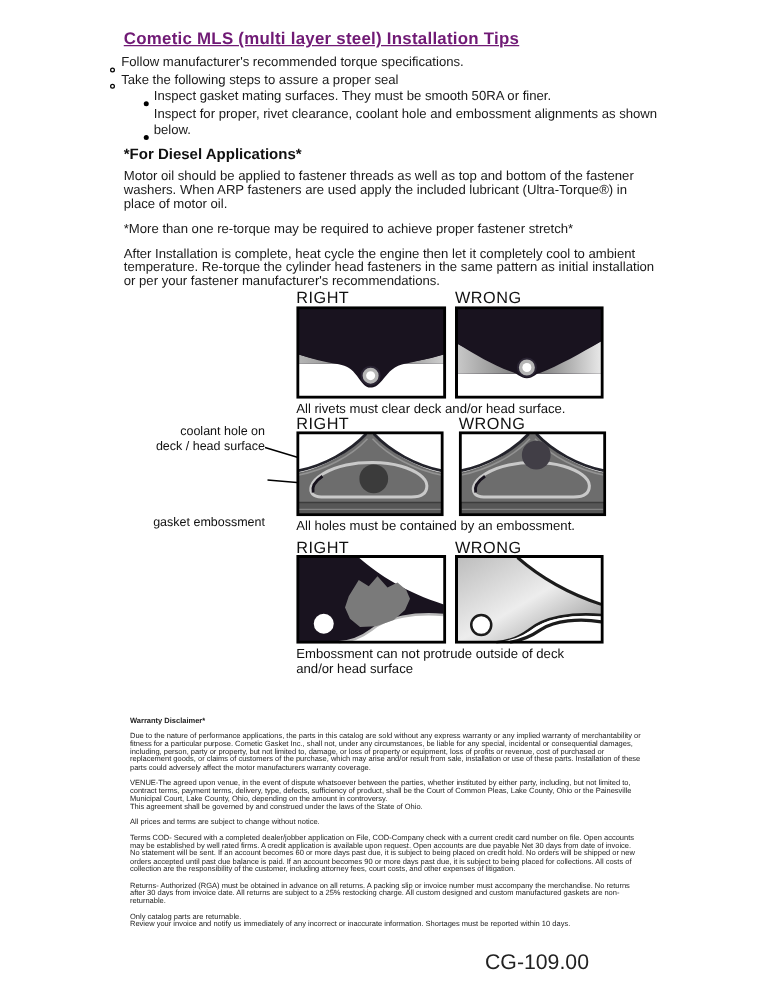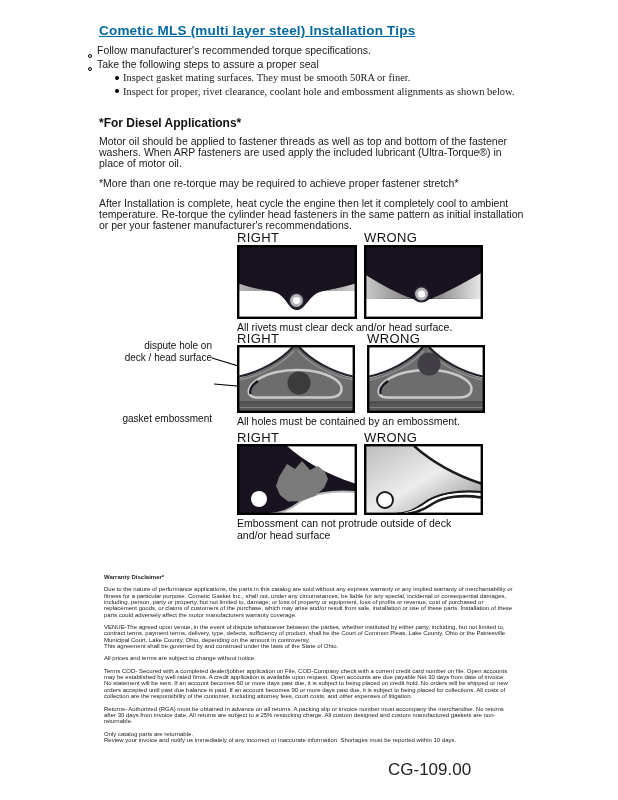--- a/index.html
+++ b/index.html
@@ -6,32 +6,32 @@
   html,body { background:#ffffff; }
   body {
     width:618px; height:800px; position:relative; overflow:hidden;
     font-family:"Liberation Sans", sans-serif; color:#1a1a1a;
   }
   .abs { position:absolute; }
 
   
   .title {
     left:99px; top:23px; font-size:13.5px; font-weight:bold;
-    text-decoration:underline; letter-spacing:.2px; color:#0369a1;
+    text-decoration:underline; letter-spacing:.2px; color:#701a75;
   }
 
   
   .tips { left:88px; top:44px; width:460px; font-size:10.5px; line-height:13.6px; }
   .b-row { display:flex; align-items:flex-end; }
   .b-row .txt { display:block; }
   .o-dot {
     width:4px; height:4px; border:1px solid #000; border-radius:50%;
     display:inline-block; margin:4.5px 5px 0 0; flex:0 0 auto;
   }
-  .sub-row { display:flex; align-items:flex-start; padding-left:27px;font-family:Liberation Serif, serif; }
+  .sub-row { display:flex; align-items:flex-end; padding-left:27px; }
   .f-dot {
     width:4px; height:4px; background:#000; border-radius:50%;
     display:inline-block; margin:4.5px 4px 0 0; flex:0 0 auto;
   }
 
   
   .diesel { left:99px; top:118px; width:428px; font-size:10.5px; line-height:11px; }
   .diesel h2 { font-size:12px; font-weight:bold; margin-bottom:7px; color:#111; }
   .diesel p { margin-bottom:9px; }
 
@@ -125,21 +125,21 @@
   <circle cx="57.5" cy="49" r="3.6" fill="#ffffff"></circle>
   <rect x="1.2" y="1.2" width="116.6" height="71.6" fill="none" stroke="#000000" stroke-width="2.4"></rect>
 </svg>
 
 <div class="abs caption" style="left:237px;top:322px;width:300px;">All rivets must clear deck and/or head surface.</div>
 
 <div class="abs dlabel" style="left:237px;top:331px;width:118px;">RIGHT</div>
 <div class="abs dlabel" style="left:367px;top:331px;width:118px;">WRONG</div>
 
 <div class="abs anno" style="left:95px;top:340px;width:117px;">
-  <div>dispute hole on</div>
+  <div>coolant hole on</div>
   <div>deck / head surface</div>
 </div>
 <div class="abs anno" style="left:95px;top:375px;width:117px;margin-top:38px;">
   <div>gasket embossment</div>
 </div>
 
 <svg class="abs" style="left:205px;top:338px;" width="100" height="56" viewBox="0 0 100 56">
   <line x1="7" y1="20" x2="93" y2="46" stroke="#000" stroke-width="1.1"></line>
   <line x1="9" y1="46" x2="56" y2="50" stroke="#000" stroke-width="1.1"></line>
 </svg>

